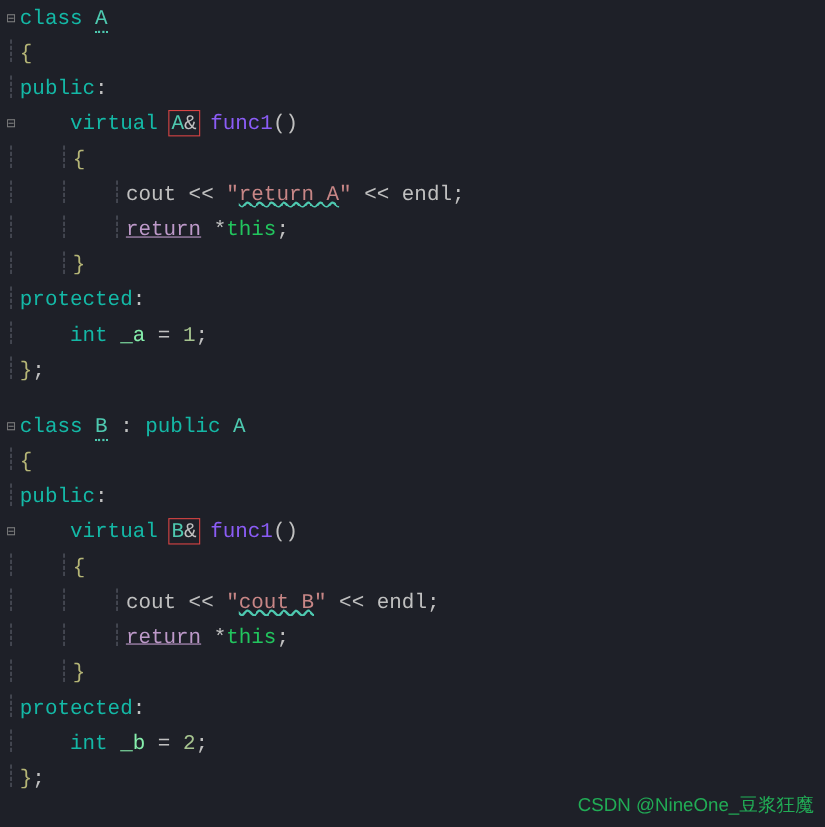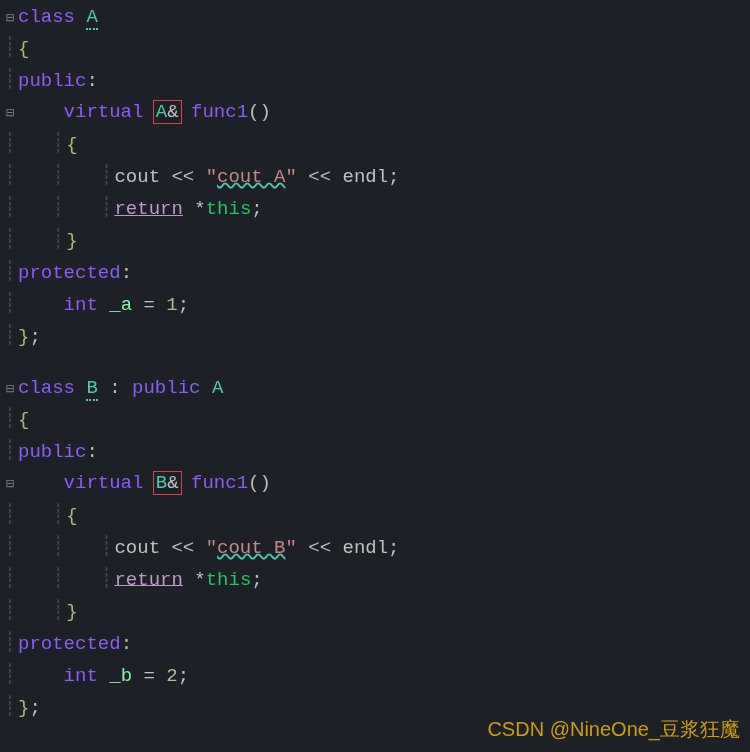--- a/index.html
+++ b/index.html
@@ -34,21 +34,21 @@
       display: inline-block;
       width: 12px;
       text-align: center;
       color: #4a4e58;
       vertical-align: middle;
       margin-right: 2px;
     }
     .line {
       white-space: pre;
     }
-    .kw { color: #8b5cf6; }
+    .kw { color: #14b8a6; }
     .type { color: #4ec9b0; }
     .fn { color: #8b5cf6; }
     .punct { color: #c0c0c0; }
     .brace { color: #b5b576; }
     .str { color: #c78686; }
     .num { color: #a6c38f; }
     .var { color: #86efac; }
     .const { color: #bd99c9; text-decoration: underline; }
     .this { color: #22c55e; }
     .dots-under {
@@ -61,43 +61,43 @@
     }
     .redbox {
       border: 1.5px solid #d84444;
       padding: 0 2px;
       margin: 0 -2px;
     }
     .watermark {
       position: absolute;
       bottom: 6px;
       right: 10px;
-      color: #eab308;
-      font-size: 20px;
+      color: #22c55e;
+      font-size: 17px;
       opacity: 0.85;
       font-family: sans-serif;
     }
     .spacer {
       height: 20px;
     }
   </style>
 </head>
 <body>
 
 <div class="line"><span class="fold">⊟</span><span class="kw">class</span> <span class="type dots-under">A</span></div>
 
 <div class="line"><span class="guide">┊</span><span class="brace">{</span></div>
 
 <div class="line"><span class="guide">┊</span><span class="kw">public</span><span class="punct">:</span></div>
 
 <div class="line"><span class="fold">⊟</span>    <span class="kw">virtual</span> <span class="redbox"><span class="type">A</span><span class="punct">&amp;</span></span> <span class="fn">func1</span><span class="punct">()</span></div>
 
 <div class="line"><span class="guide">┊</span>   <span class="guide">┊</span><span class="brace">{</span></div>
 
-<div class="line"><span class="guide">┊</span>   <span class="guide">┊</span>   <span class="guide">┊</span><span class="punct">cout</span><span class="punct"> &lt;&lt; </span><span class="str">"<span class="squiggle">cout A</span>"</span><span class="punct"> &lt;&lt; </span><span class="punct">endl</span><span class="punct">;</span></div>
+<div class="line"><span class="guide">┊</span>   <span class="guide">┊</span>   <span class="guide">┊</span><span class="punct">cout</span><span class="punct"> &lt;&lt; </span><span class="str">"<span class="squiggle">return A</span>"</span><span class="punct"> &lt;&lt; </span><span class="punct">endl</span><span class="punct">;</span></div>
 
 <div class="line"><span class="guide">┊</span>   <span class="guide">┊</span>   <span class="guide">┊</span><span class="const">return</span> <span class="punct">*</span><span class="this">this</span><span class="punct">;</span></div>
 
 <div class="line"><span class="guide">┊</span>   <span class="guide">┊</span><span class="brace">}</span></div>
 
 <div class="line"><span class="guide">┊</span><span class="kw">protected</span><span class="punct">:</span></div>
 
 <div class="line"><span class="guide">┊</span>    <span class="kw">int</span> <span class="var">_a</span><span class="punct"> = </span><span class="num">1</span><span class="punct">;</span></div>
 
 <div class="line"><span class="guide">┊</span><span class="brace">}</span><span class="punct">;</span></div>

